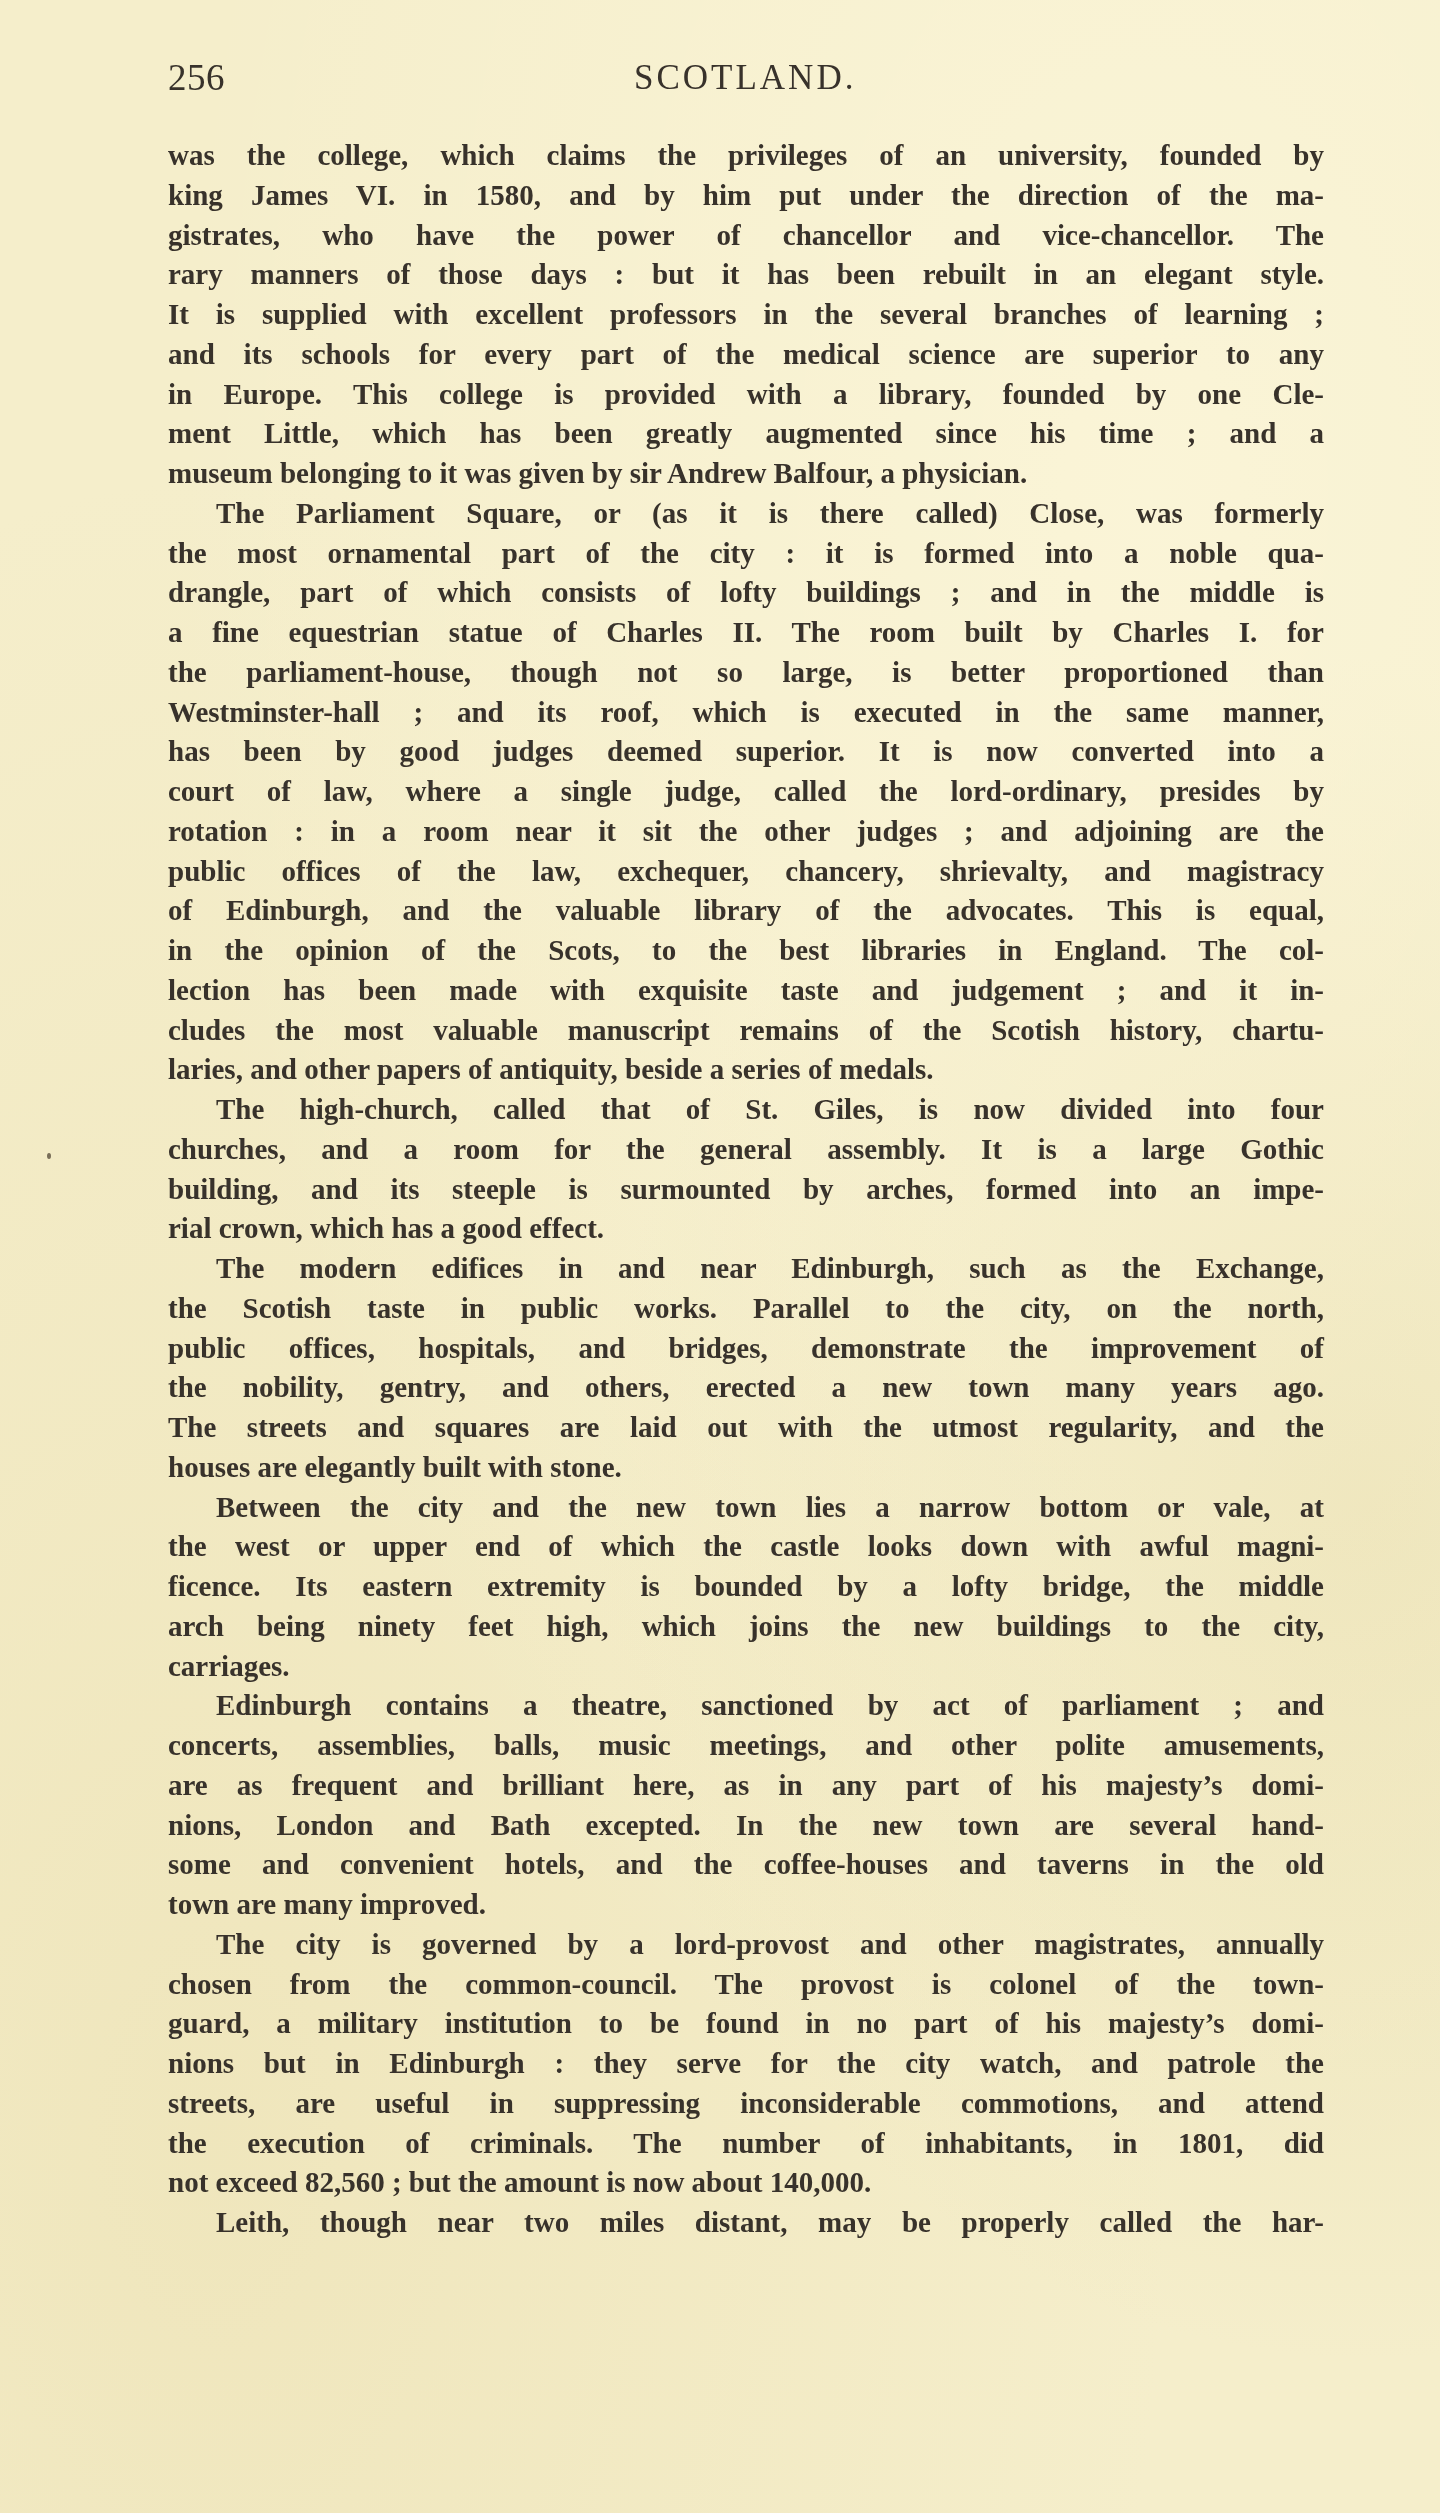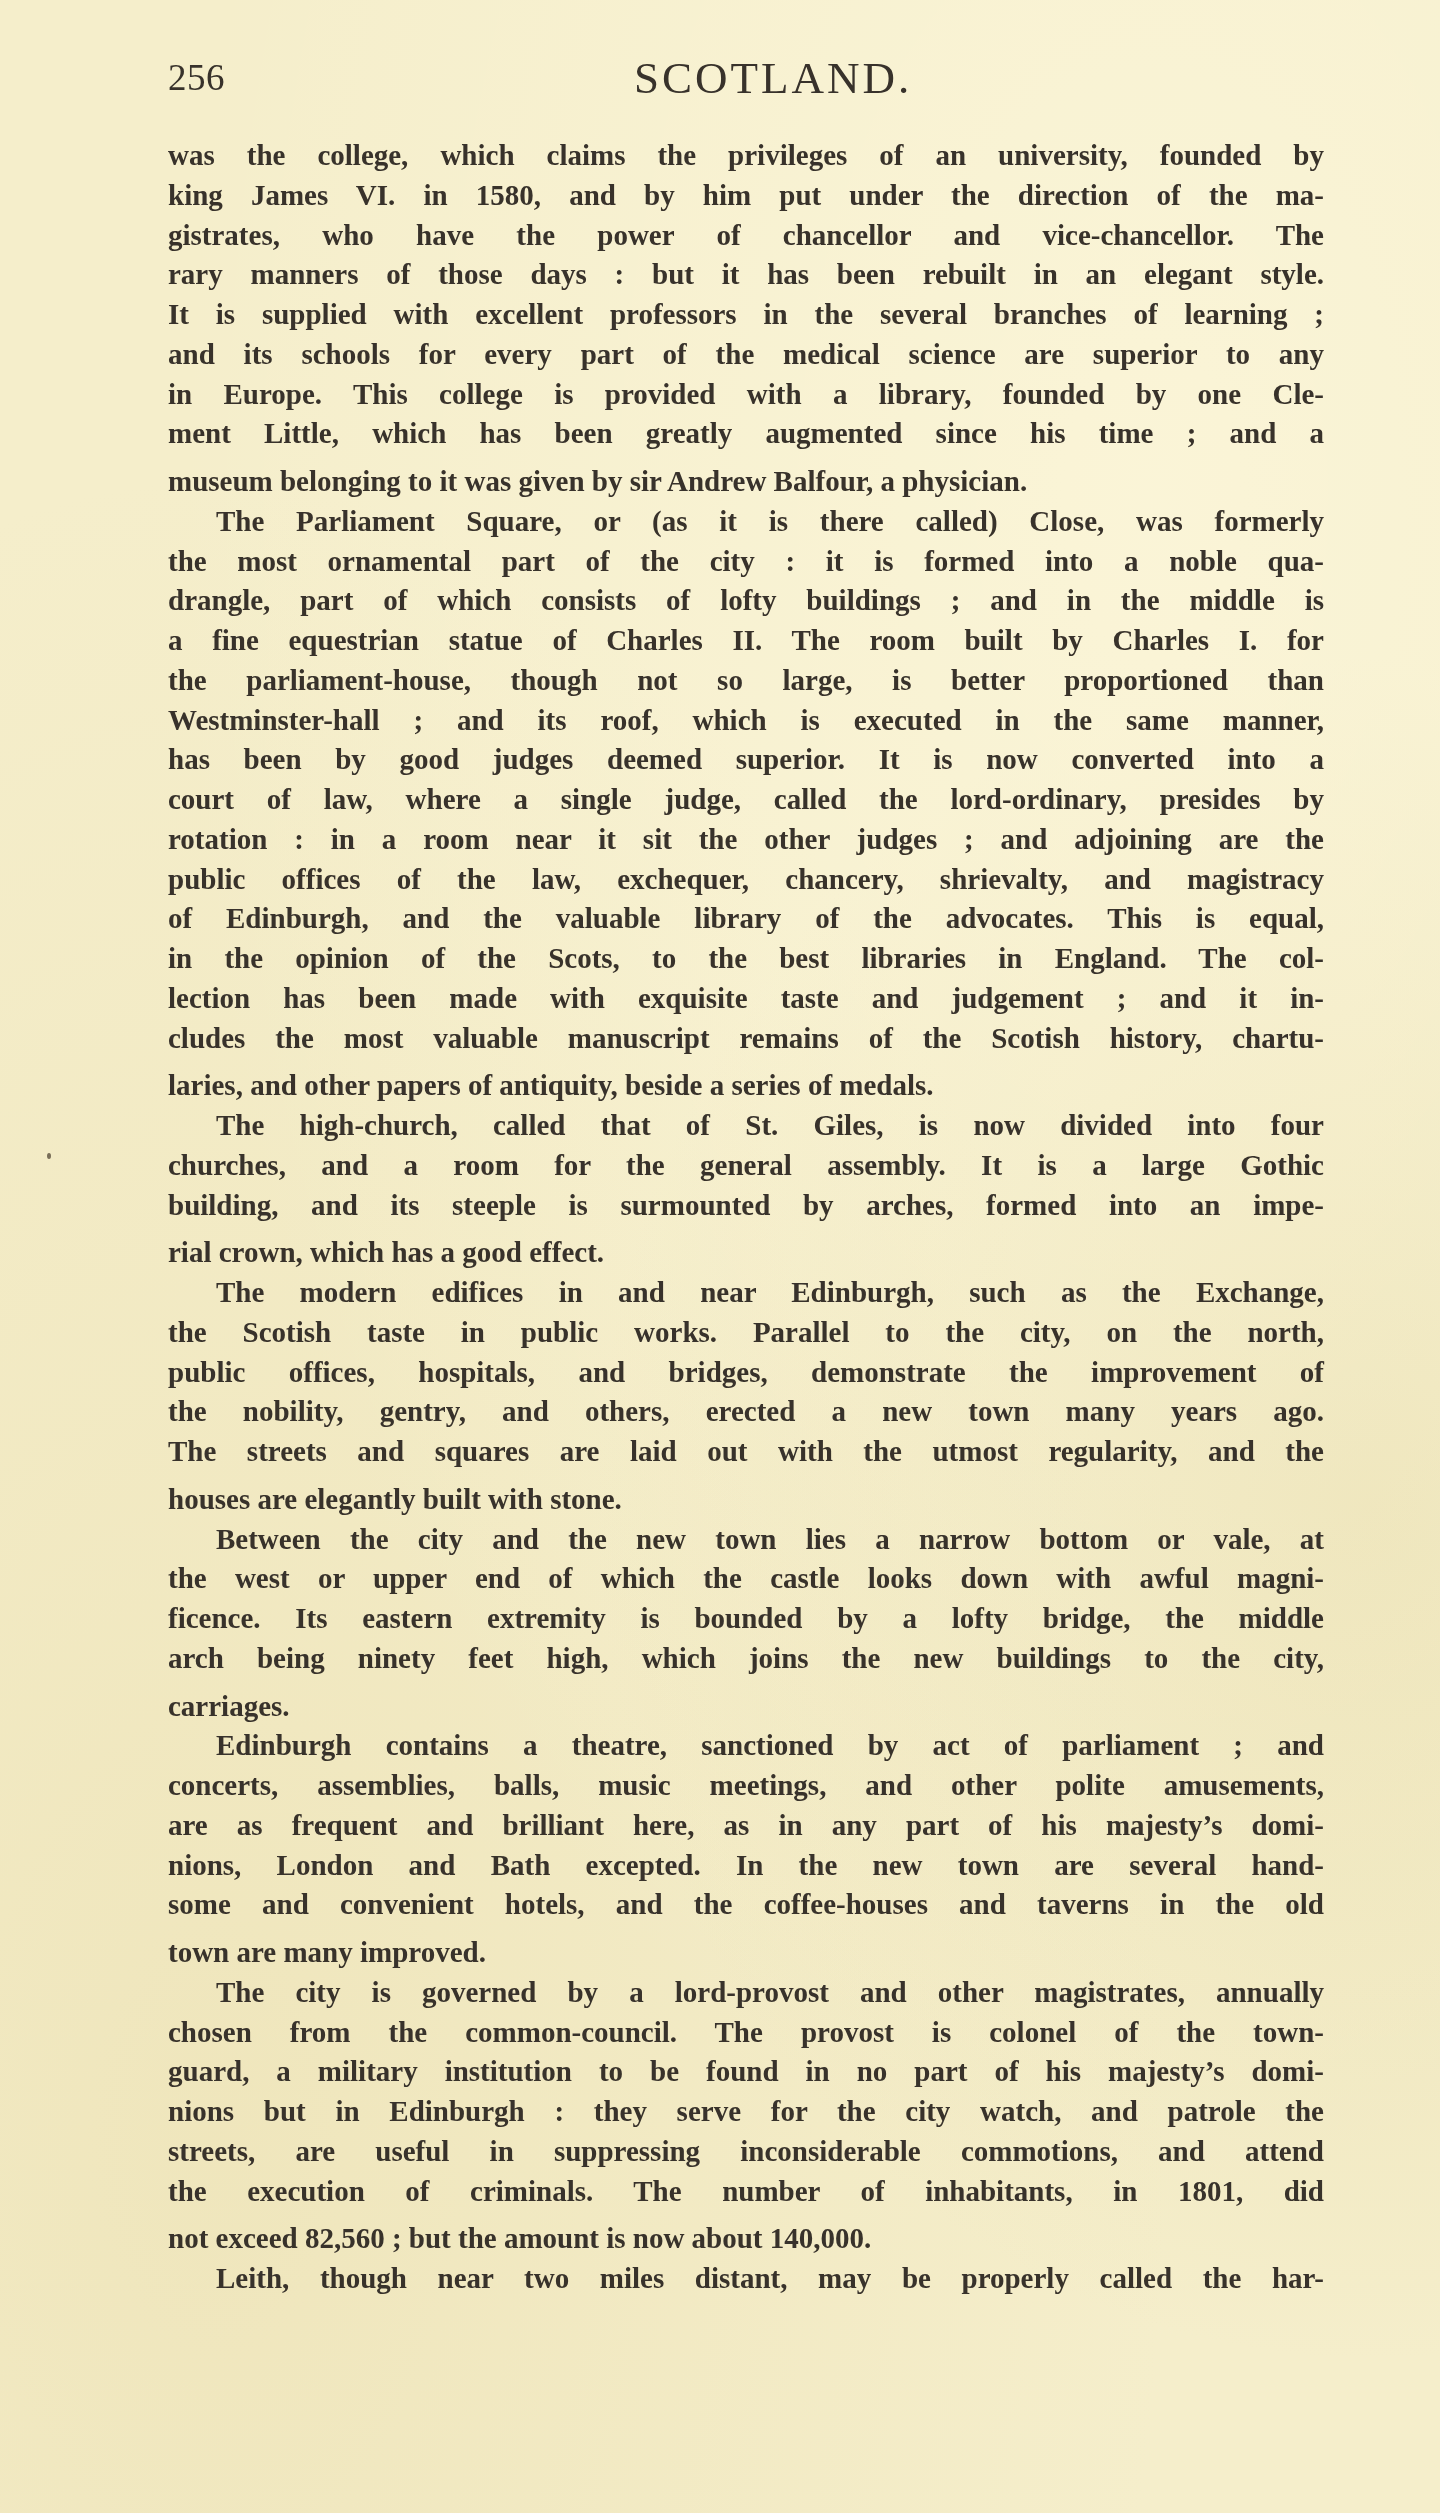--- a/index.html
+++ b/index.html
@@ -38,21 +38,21 @@
       left: 0;
       top: 0;
       font-size: 37px;
       line-height: 40px;
       letter-spacing: 0.5px;
     }
     .running-title {
       position: absolute;
       left: 466px;
       top: 0;
-      font-size: 45px;
+      font-size: 35px;
       line-height: 40px;
       letter-spacing: 3px;
     }
     .body-text {
       position: absolute;
       left: 168px;
       top: 136px;
       width: 1156px;
       font-weight: bold;
     }
@@ -64,21 +64,20 @@
       white-space: nowrap;
       text-align: justify;
       text-align-last: justify;
       overflow: visible;
     }
     .line.indent {
       padding-left: 48px;
     }
     .line.last {
       text-align-last: left;
-      margin-top: 8px;
     }
     .stray-mark {
       position: absolute;
       width: 4px;
       height: 6px;
       background: #5a4f3c;
       border-radius: 50%;
       opacity: 0.8;
     }
   </style>

